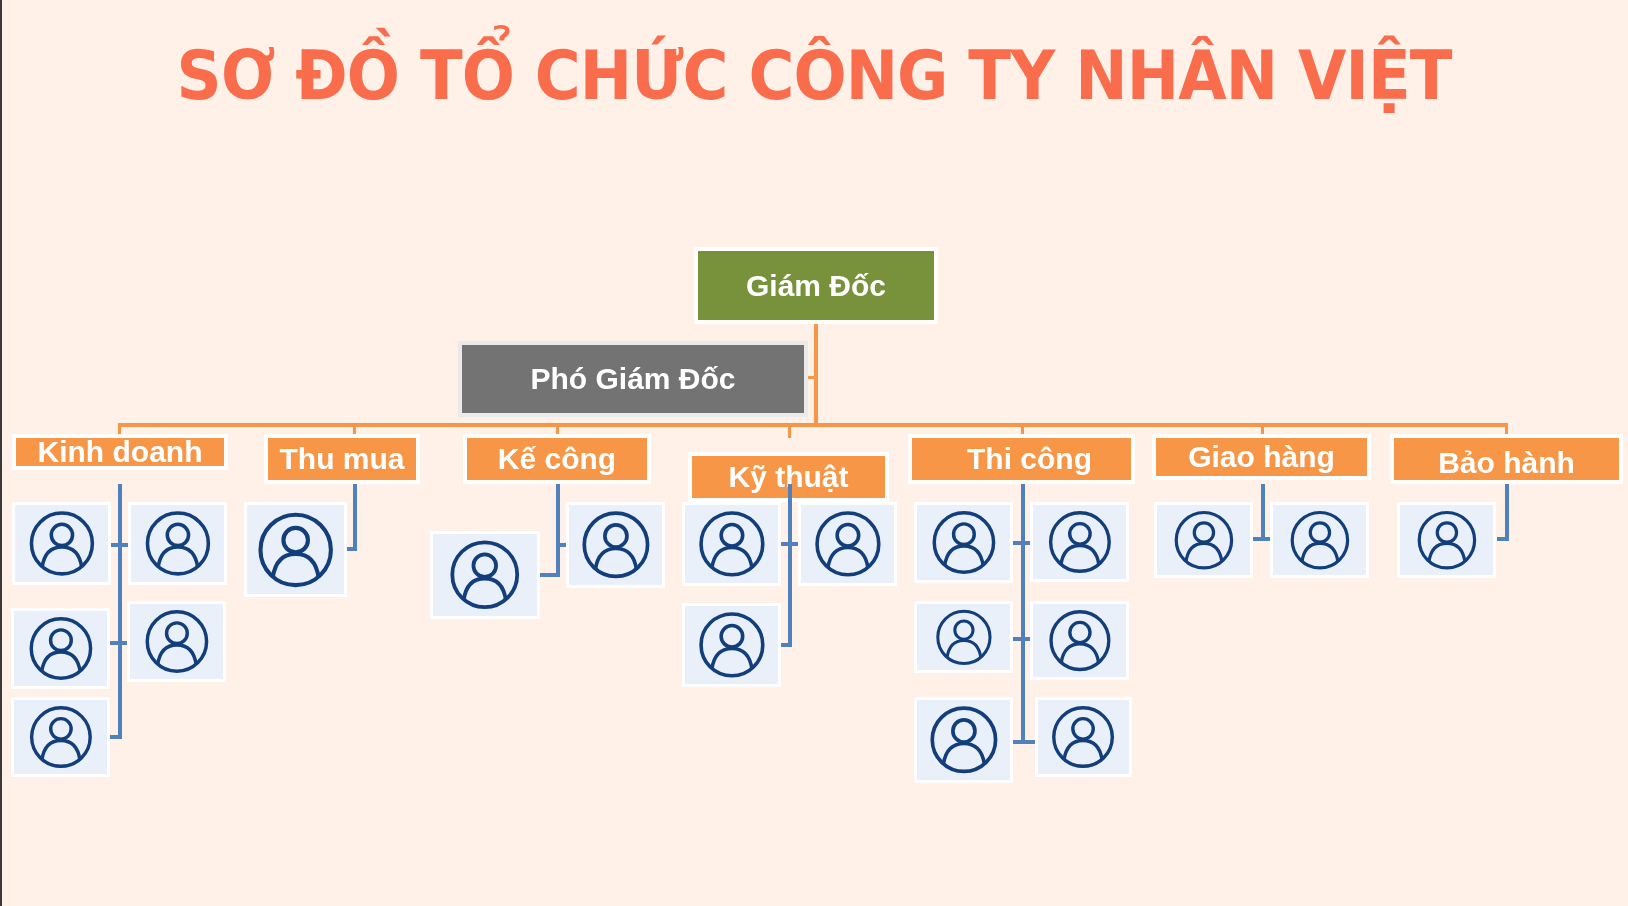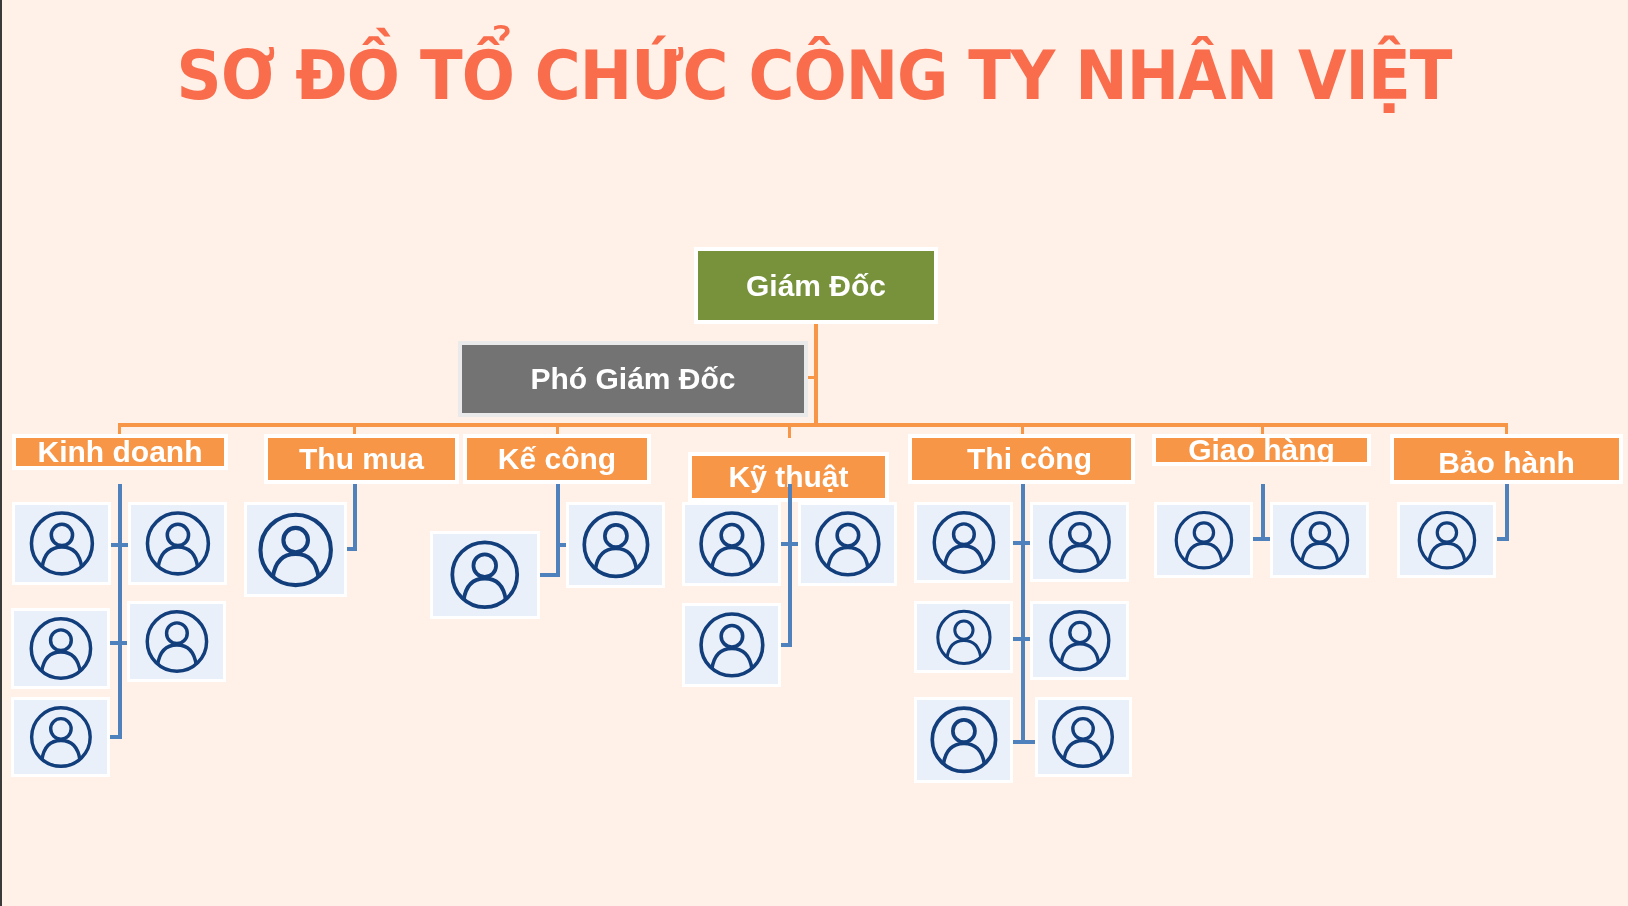--- a/index.html
+++ b/index.html
@@ -60,33 +60,33 @@
 <div class="box ceo" style="left:694px; top:247px; width:244px; height:77px;align-items:center;">
   <span>Giám Đốc</span>
 </div>
 <div class="box deputy" style="left:458px; top:341px; width:350px; height:76px;">
   <span>Phó Giám Đốc</span>
 </div>
 
 <div class="box dept" style="left:12px; top:434px; width:216px; height:36px;">
   <span>Kinh doanh</span>
 </div>
-<div class="box dept" style="left:264px; top:434px; width:195px; height:50px;">
+<div class="box dept" style="left:264px; top:434px; width:156px; height:50px;">
   <span>Thu mua</span>
 </div>
 <div class="box dept" style="left:463px; top:434px; width:188px; height:50px;">
   <span>Kế công</span>
 </div>
 <div class="box dept" style="left:688px; top:452px; width:201px; height:50px;">
   <span>Kỹ thuật</span>
 </div>
 <div class="box dept" style="left:908px; top:434px; width:227px; height:50px;padding-left:16px;">
   <span>Thi công</span>
 </div>
-<div class="box dept" style="left:1152px; top:434px; width:219px; height:32px;">
+<div class="box dept" style="left:1152px; top:434px; width:219px; height:46px;">
   <span>Giao hàng</span>
 </div>
 <div class="box dept" style="left:1390px; top:434px; width:233px; height:50px;align-items:flex-end;">
   <span>Bảo hành</span>
 </div>
 
 <div class="line b" style="left:118px; top:484px; width:4px; height:255px;"></div>
 <div class="line b" style="left:110px; top:543px; width:20px; height:4px;"></div>
 <div class="line b" style="left:110px; top:641px; width:20px; height:4px;"></div>
 <div class="line b" style="left:110px; top:735px; width:12px; height:4px;"></div>

